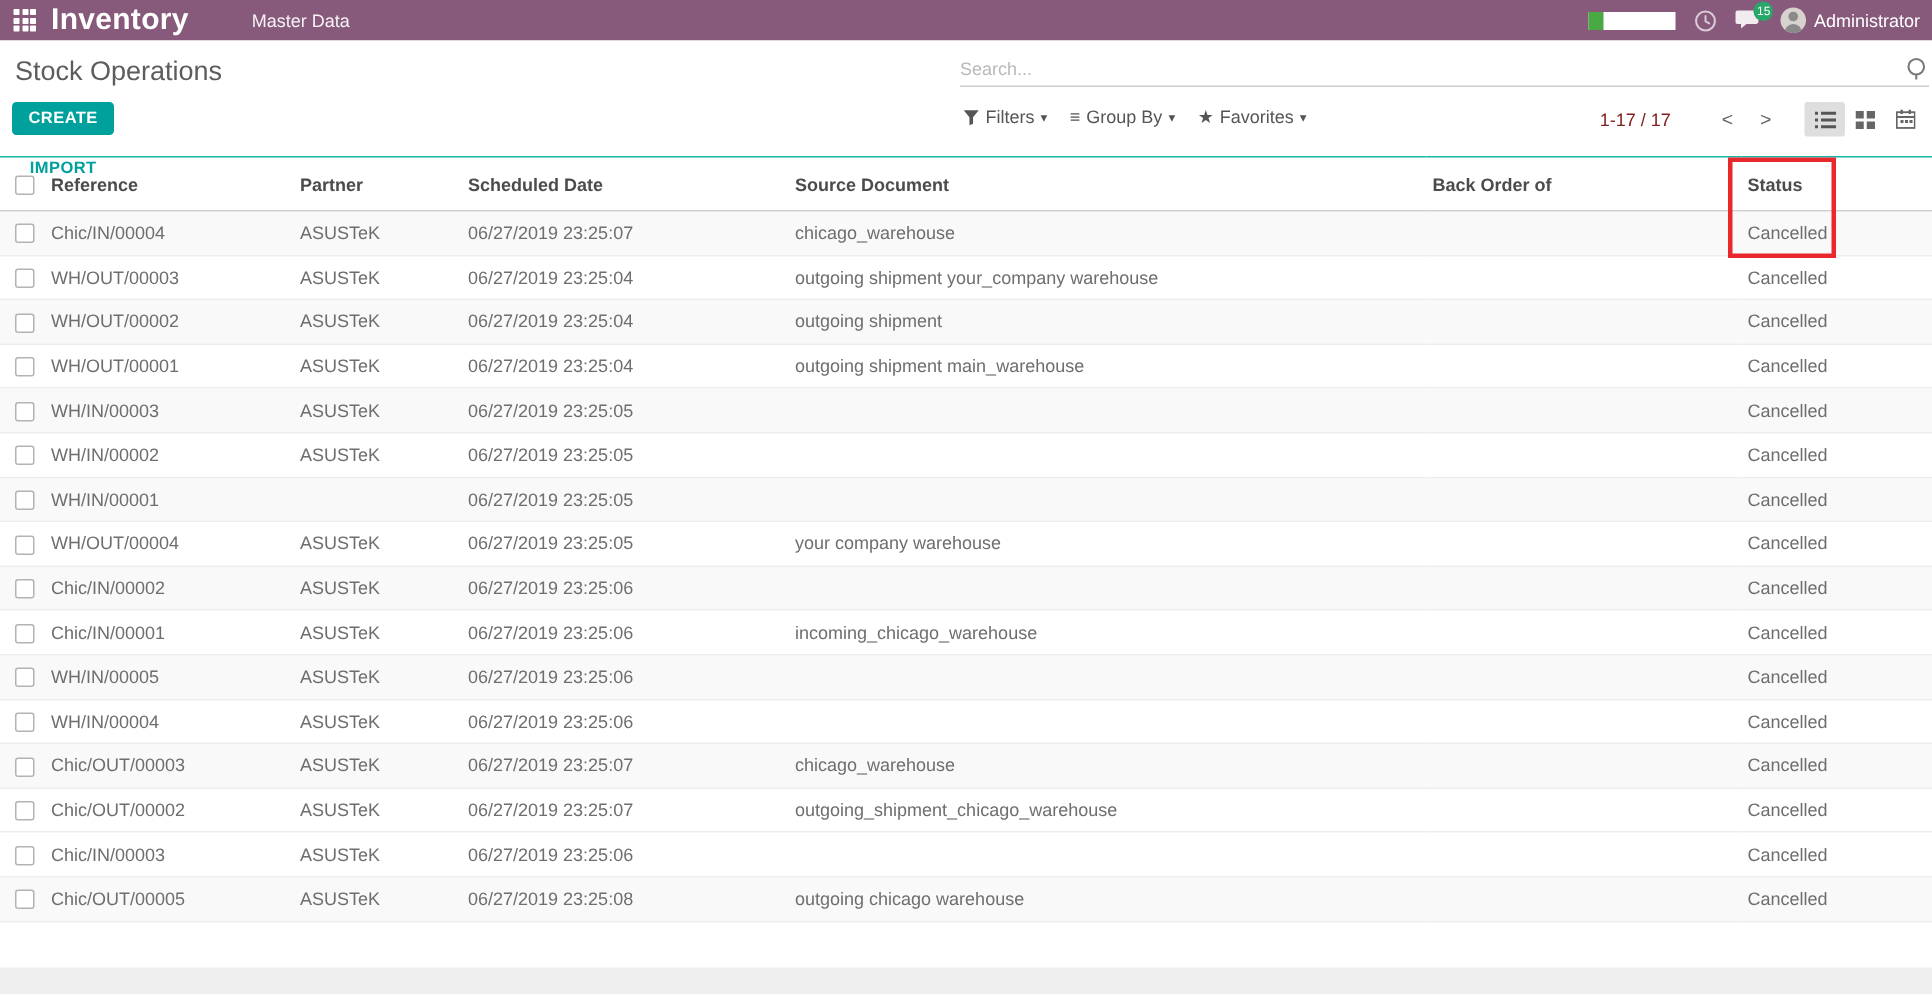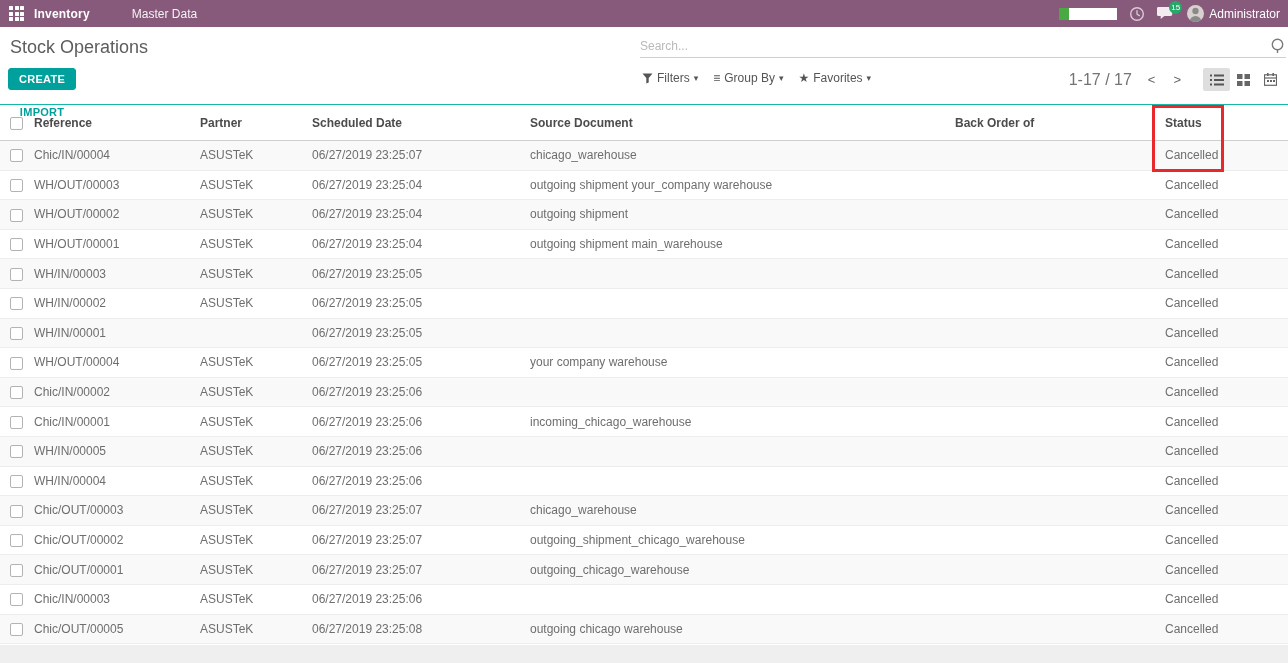--- a/index.html
+++ b/index.html
@@ -3,21 +3,21 @@
 <meta charset="utf-8">
 <style>
   * { margin:0; padding:0; box-sizing:border-box; }
   body { font-family:"Liberation Sans", sans-serif; background:#fff; }
   .screen { position:relative; width:1288px; height:663px; overflow:hidden; background:#fff; }
 
   
   .navbar { position:relative; height:27px; background:#875A7B; display:flex; align-items:center; color:#fff; }
   .apps-icon { display:grid; grid-template-columns:repeat(3,4px); grid-gap:1.5px; margin:0 10px 0 9px; cursor:pointer; }
   .apps-icon span { width:4px; height:4px; background:#fff; border-radius:0.5px; }
-  .app-name { font-size:12px; font-weight:bold; letter-spacing:0.2px; margin-right:40px; }
+  .app-name { font-size:20px; font-weight:bold; letter-spacing:0.2px; margin-right:40px; }
   .nav-menu { display:flex; gap:16px; font-size:12px; color:rgba(255,255,255,0.92);flex-direction:column; }
   .nav-menu .nav-item { cursor:pointer; padding:2px 2px; }
   .systray { position:absolute; right:8px; top:0; height:27px; display:flex; align-items:center; gap:12px; }
   .progress-bar { width:58px; height:12px; background:#fff; position:relative; }
   .progress-fill { position:absolute; left:0; top:0; bottom:0; width:10px; background:#49a942; }
   .sys-icon { position:relative; display:flex; align-items:center; cursor:pointer; }
   .badge { position:absolute; top:-5px; right:-7px; min-width:13px; height:13px; border-radius:7px; background:#28a76a; color:#fff; font-size:8px; line-height:13px; text-align:center; padding:0 2px; }
   .avatar { width:17px; height:17px; border-radius:50%; background:#d8d2cf; overflow:hidden; display:flex; align-items:flex-end; justify-content:center; }
   .user-block { display:flex; align-items:center; gap:5px; cursor:pointer; }
   .user-name { font-size:12px; color:#fff; }
@@ -29,21 +29,21 @@
   .btn-create { background:#00A09D; color:#fff; border:1px solid #00A09D; font-size:11px; font-weight:bold; padding:4px 10px; border-radius:3px; cursor:pointer; letter-spacing:0.3px; }
   .btn-import { color:#00A09D; font-size:11px; font-weight:bold; cursor:pointer; letter-spacing:0.3px; }
   .search-box { position:absolute; left:640px; right:2px; top:7px; height:24px; border-bottom:1px solid #cfcfcf; display:flex; align-items:center;justify-content:flex-end; }
   .search-box input { flex:1; border:none; outline:none; font-size:12px; color:#555; background:transparent; font-family:"Liberation Sans", sans-serif; }
   .search-box input::placeholder { color:#b9b9b9; }
   .filters-row { position:absolute; left:642px; top:44px; display:flex; align-items:center; gap:15px; font-size:12px; color:#555; }
   .filter-item { display:flex; align-items:center; gap:4px; cursor:pointer; }
   .glyph { font-size:12px; color:#555; }
   .caret { font-size:9px; color:#555; }
   .pager-row { position:absolute; right:4px; top:41px; display:flex; align-items:center; gap:6px; }
-  .pager-text { font-size:16px; color:#737373; margin-right:4px; }
+  .pager-text { font-size:12px; color:#7f1d1d; margin-right:22px; }
   .pager-arrow { font-size:13px; color:#666; cursor:pointer; padding:2px 6px; }
   .view-switcher { display:flex; margin-left:10px; }
   .vs-btn { width:27px; height:23px; display:flex; align-items:center; justify-content:center; cursor:pointer; border-radius:2px; }
   .vs-btn.active { background:#dedede; }
 
   
   table.list { width:1288px; border-collapse:collapse; table-layout:fixed; }
   thead th { height:36px; border-top:1px solid #14b8a6; border-bottom:1px solid #cfcfcf; font-size:12px; font-weight:bold; color:#4c4c4c; text-align:left; padding-left:4px; vertical-align:middle; cursor:pointer; }
   tbody td { height:29.6px; border-bottom:1px solid #ededed; font-size:12px; color:#6e6e6e; padding-left:4px; vertical-align:middle; white-space:nowrap; overflow:hidden; }
   tbody tr { cursor:pointer; }
@@ -350,29 +350,20 @@
         <tr>
           <td class="c-check"><span class="checkbox"></span></td>
           <td>Chic/OUT/00002</td>
           <td>ASUSTeK</td>
           <td>06/27/2019 23:25:07</td>
           <td>outgoing_shipment_chicago_warehouse</td>
           <td></td>
           <td>Cancelled</td>
         </tr>
 
-        <tr class="striped">
-          <td class="c-check"><span class="checkbox"></span></td>
-          <td>Chic/OUT/00001</td>
-          <td>ASUSTeK</td>
-          <td>06/27/2019 23:25:07</td>
-          <td>outgoing_chicago_warehouse</td>
-          <td></td>
-          <td>Cancelled</td>
-        </tr>
 
         <tr>
           <td class="c-check"><span class="checkbox"></span></td>
           <td>Chic/IN/00003</td>
           <td>ASUSTeK</td>
           <td>06/27/2019 23:25:06</td>
           <td></td>
           <td></td>
           <td>Cancelled</td>
         </tr>

